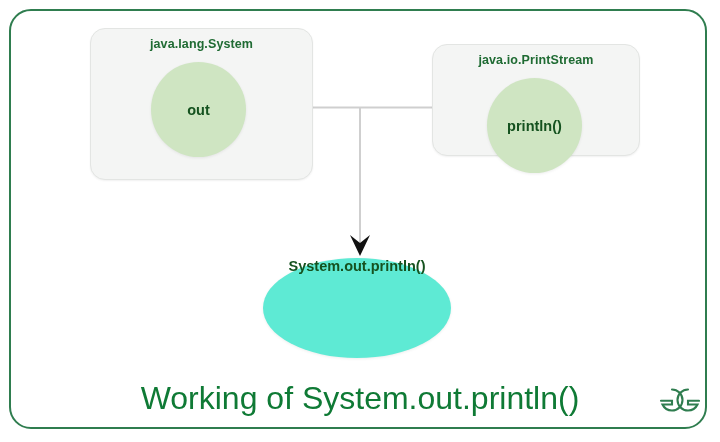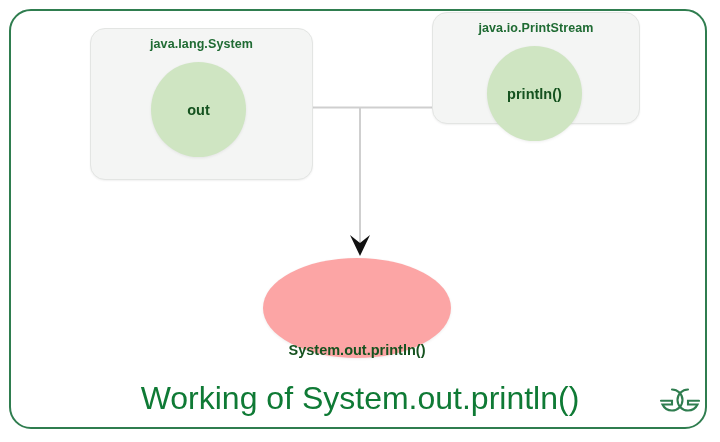--- a/index.html
+++ b/index.html
@@ -34,21 +34,21 @@
   
   .class-box {
     position: absolute;
     box-sizing: border-box;
     background: #f4f5f4;
     border: 1px solid #e3e5e3;
     border-radius: 15px;
     box-shadow: 0 1px 2px rgba(0,0,0,0.06);
   }
   #box-system { left: 90px;  top: 28px; width: 223px; height: 152px; padding-left: 44px; }
-  #box-printstream { left: 432px; top: 12px; width: 208px; height: 112px; }
+  #box-printstream { left: 432px; top: 44px; width: 208px; height: 112px; }
 
   .box-label {
     position: absolute;
     top: 8px;
     left: 0;
     right: 0;
     text-align: center;
     font-size: 12.5px;
     font-weight: bold;
     color: #1f6b33;
@@ -85,23 +85,23 @@
     pointer-events: none;
   }
   
   #result-ellipse {
     position: absolute;
     left: 263px;
     top: 258px;
     width: 188px;
     height: 100px;
     border-radius: 50%;
-    background: #fca5a5;
+    background: #5eead4;
     display: flex;
-    align-items: flex-end;
+    align-items: flex-start;
     justify-content: center;
     box-shadow: 0 1px 3px rgba(0,0,0,0.07);
   }
   #result-label {
     font-size: 14.5px;
     font-weight: bold;
     color: #15521f;
     white-space: nowrap;
   }
   

